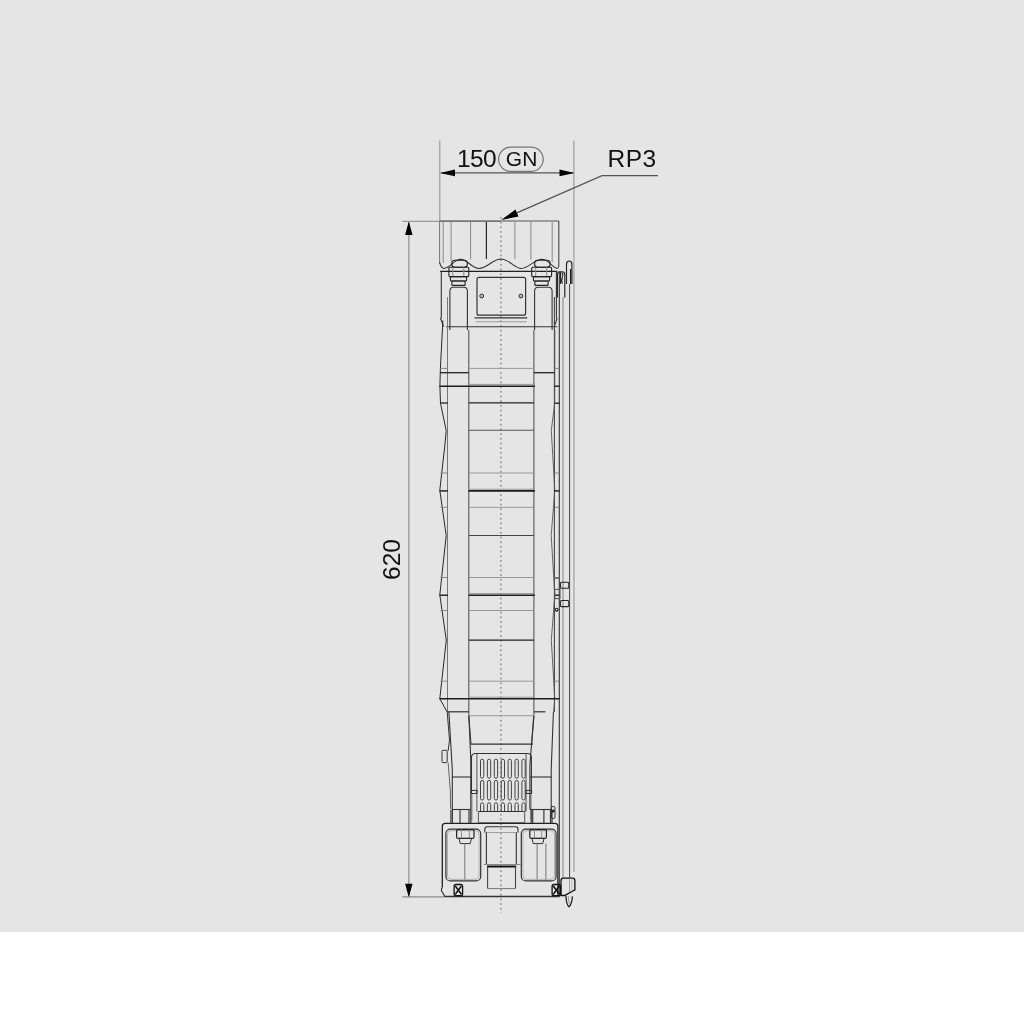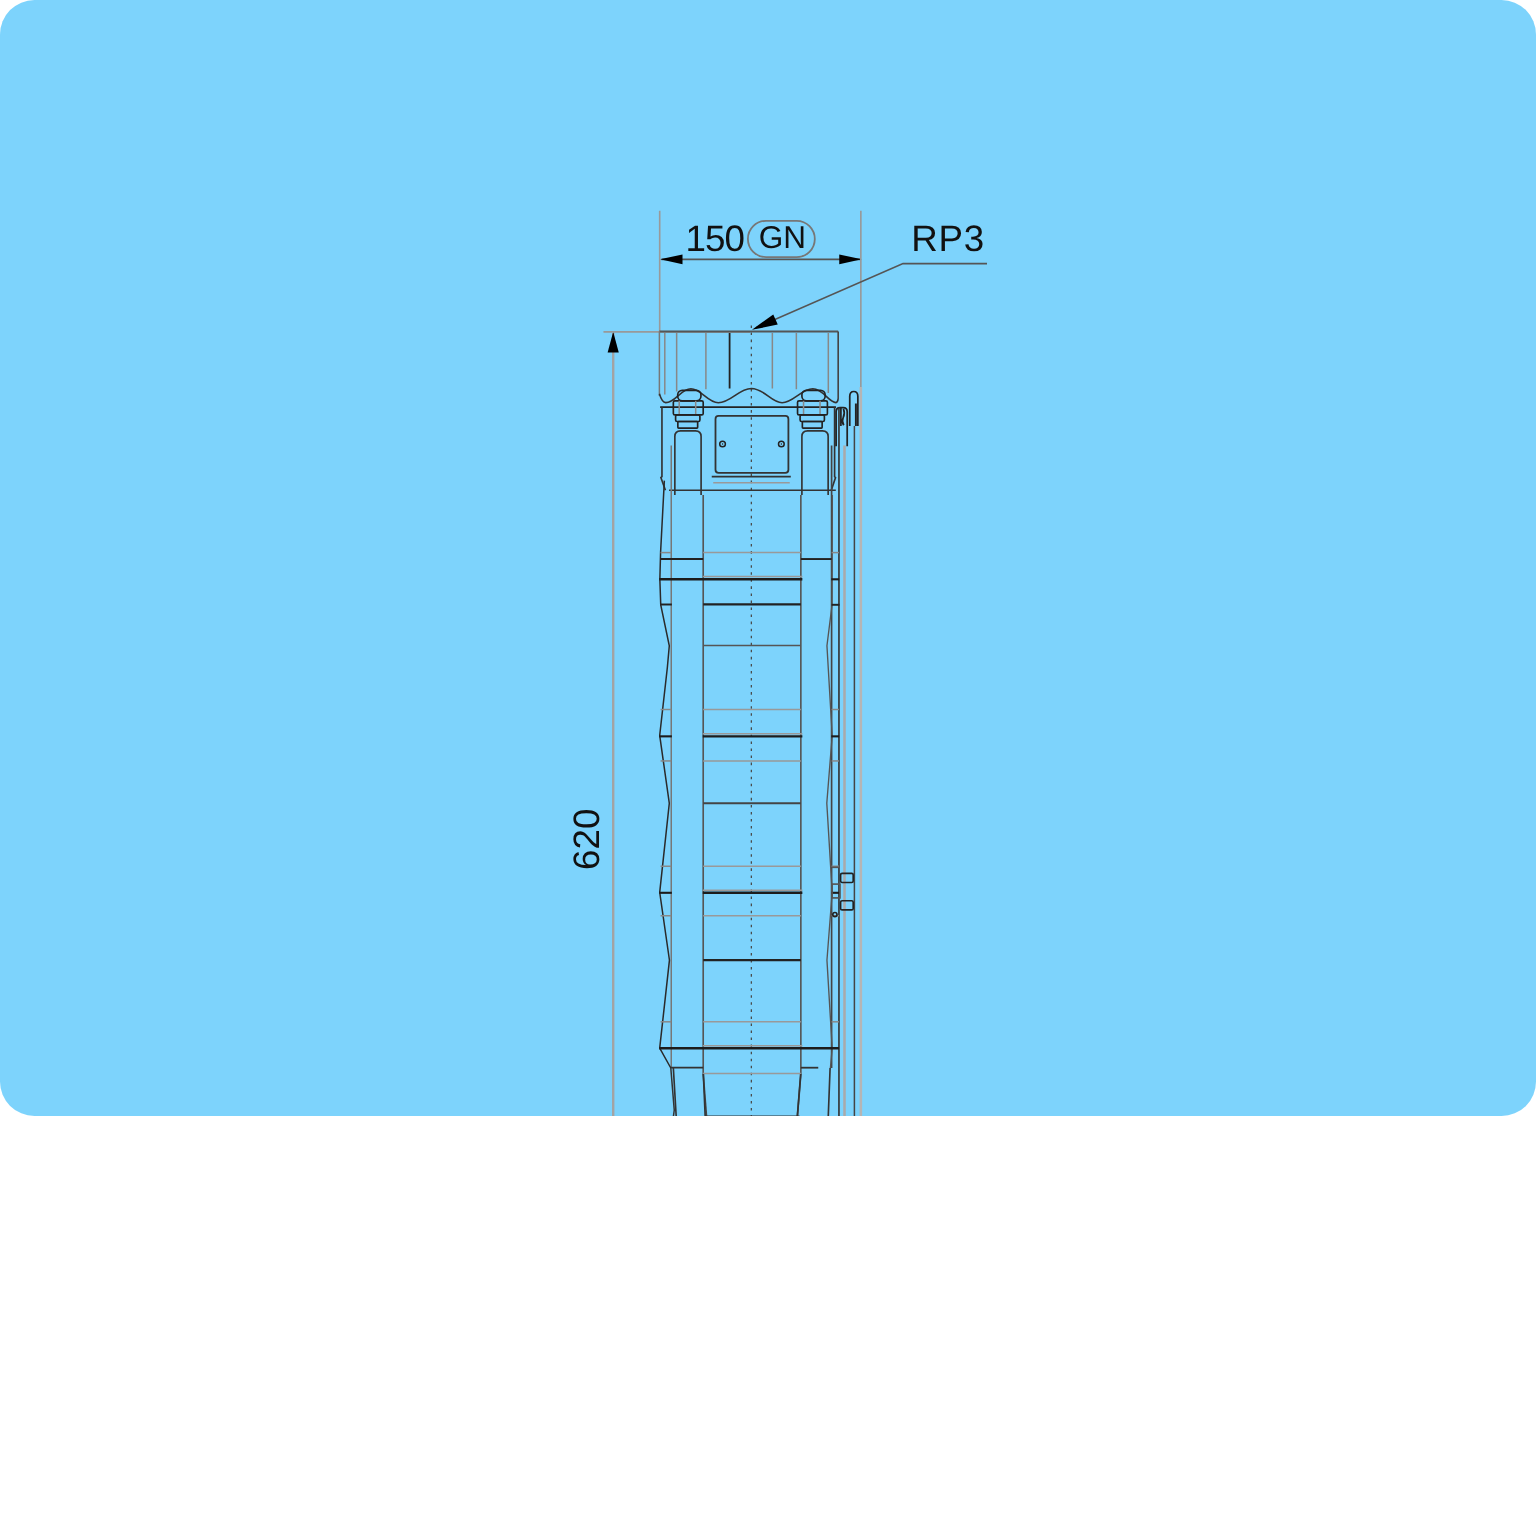--- a/index.html
+++ b/index.html
@@ -1,16 +1,16 @@
 <!DOCTYPE html>
 <html><head>
 <meta charset="utf-8">
 <style>
   html,body{margin:0;padding:0;background:#ffffff;}
-  #page{position:relative;width:1024px;height:744px;background:#7dd3fc;overflow:hidden;border-radius:23px;}
+  #page{position:relative;width:1024px;height:932px;background:#e5e5e5;overflow:hidden;}
   svg{position:absolute;left:0;top:0;}
   text{font-family:"Liberation Sans", sans-serif;fill:#111;}
 </style>
 </head>
 <body>
 
 <div id="page">
 <svg width="1024" height="1024" viewBox="0 0 1024 1024" fill="none" stroke-linecap="butt">
 
 <g id="dims">

